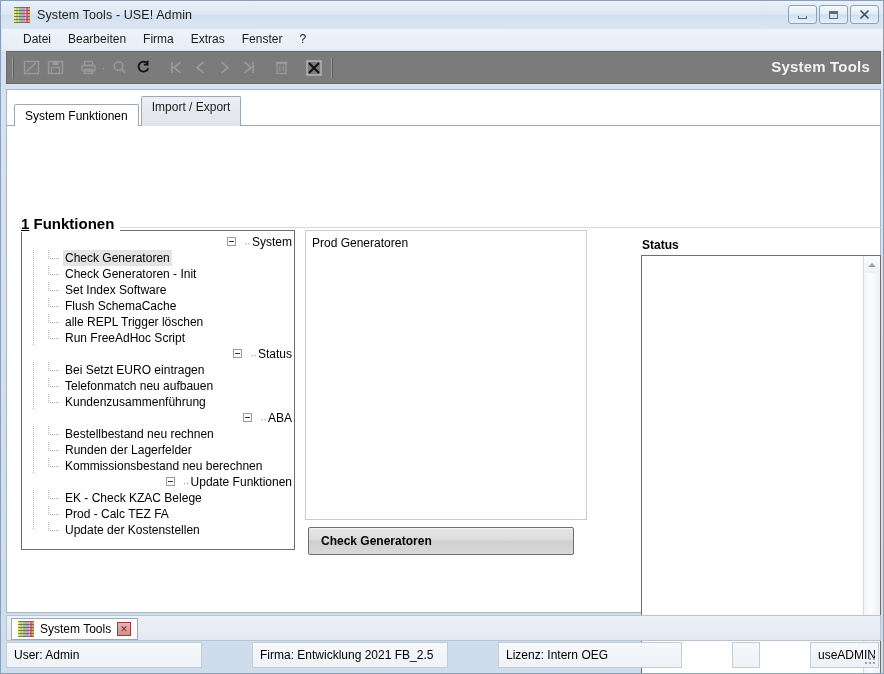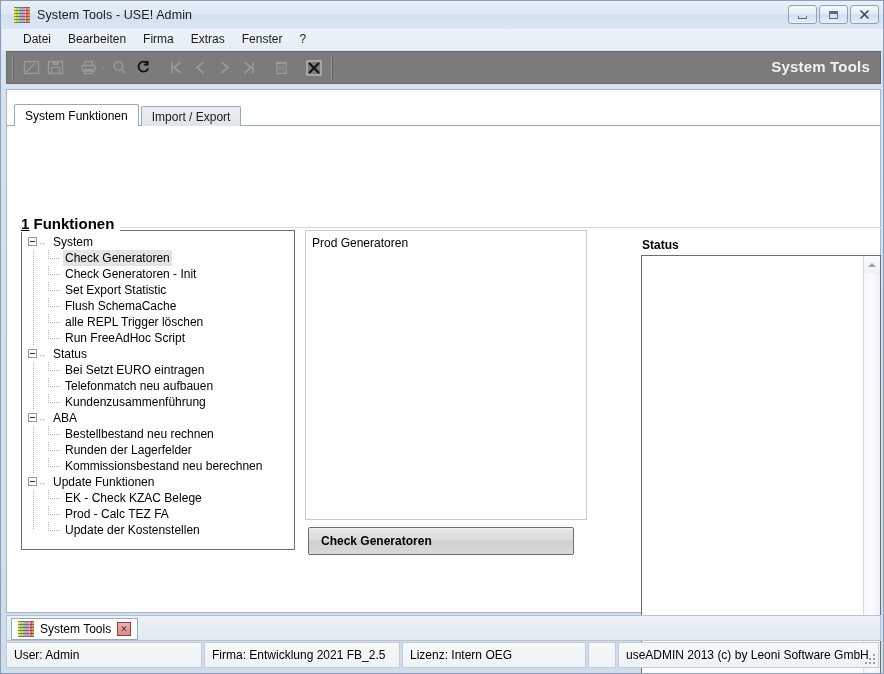--- a/index.html
+++ b/index.html
@@ -179,21 +179,21 @@
 
   
   #tabstrip {
     position: absolute;
     left: 7px; top: 14px;
     height: 22px;
     display: flex;
     align-items: flex-end;
   }
   .tab {
-    height: 20px;
+    height: 30px;
     padding: 0 10px;
     font-size: 12px;
     line-height: 20px;
     border: 1px solid #9aa8b8;
     border-bottom: none;
     border-radius: 2px 2px 0 0;
     box-sizing: border-box;
     cursor: default;
     white-space: nowrap;
     position: relative;
@@ -266,21 +266,21 @@
     cursor: default;
   }
   .tree-row .label {
     position: relative;
     display: inline-block;
     padding: 0 2px;
   }
   .tree-row.selected .label {
     background: #e4e4e4;
   }
-  .tree-row.group { padding-left: 6px; }
+  .tree-row.group { padding-left: 6px; text-align: right; }
   .tree-row.child { padding-left: 41px; }
   .expander {
     display: inline-block;
     width: 9px; height: 9px;
     border: 1px solid #9a9a9a;
     background: #ffffff;
     position: relative;
     vertical-align: middle;
     margin-right: 2px;
     margin-top: -2px;
@@ -443,20 +443,21 @@
     font-family: "Liberation Sans", sans-serif;
   }
 
   
   #statusbar {
     position: absolute;
     left: 5px; top: 641px;
     width: 875px; height: 26px;
     display: flex;
     align-items: stretch;
+    gap: 48px;
   }
   .sb-cell {
     border: 1px solid #c4ccd6;
     background: linear-gradient(to bottom, #f6f8fa 0%, #eef2f6 100%);
     box-sizing: border-box;
     font-size: 12px;
     color: #000;
     display: flex;
     align-items: center;
     padding: 0 7px;
@@ -636,21 +637,21 @@
     </div>
     <div id="tab-underline-mask"></div>
 
     <div id="groupbox-line"></div>
     <div id="groupbox-label"><u>1</u> <span>Funktionen</span></div>
 
     <div id="tree-panel">
         <div class="tree-row group"><span class="expander"></span><span class="dash">··</span><span class="label">System</span></div>
         <div class="tree-row child selected"><span class="vline"></span><span class="childstub2"></span><span class="childstub"></span><span class="label">Check Generatoren</span></div>
         <div class="tree-row child"><span class="vline"></span><span class="childstub2"></span><span class="childstub"></span><span class="label">Check Generatoren - Init</span></div>
-        <div class="tree-row child"><span class="vline"></span><span class="childstub2"></span><span class="childstub"></span><span class="label">Set Export Statistic</span></div>
+        <div class="tree-row child"><span class="vline"></span><span class="childstub2"></span><span class="childstub"></span><span class="label">Set Index Software</span></div>
         <div class="tree-row child"><span class="vline"></span><span class="childstub2"></span><span class="childstub"></span><span class="label">Flush SchemaCache</span></div>
         <div class="tree-row child"><span class="vline"></span><span class="childstub2"></span><span class="childstub"></span><span class="label">alle REPL Trigger löschen</span></div>
         <div class="tree-row child"><span class="vline"></span><span class="childstub2"></span><span class="childstub"></span><span class="label">Run FreeAdHoc Script</span></div>
         <div class="tree-row group"><span class="expander"></span><span class="dash">··</span><span class="label">Status</span></div>
         <div class="tree-row child"><span class="vline"></span><span class="childstub2"></span><span class="childstub"></span><span class="label">Bei Setzt EURO eintragen</span></div>
         <div class="tree-row child"><span class="vline"></span><span class="childstub2"></span><span class="childstub"></span><span class="label">Telefonmatch neu aufbauen</span></div>
         <div class="tree-row child"><span class="vline"></span><span class="childstub2"></span><span class="childstub"></span><span class="label">Kundenzusammenführung</span></div>
         <div class="tree-row group"><span class="expander"></span><span class="dash">··</span><span class="label">ABA</span></div>
         <div class="tree-row child"><span class="vline"></span><span class="childstub2"></span><span class="childstub"></span><span class="label">Bestellbestand neu rechnen</span></div>
         <div class="tree-row child"><span class="vline"></span><span class="childstub2"></span><span class="childstub"></span><span class="label">Runden der Lagerfelder</span></div>

